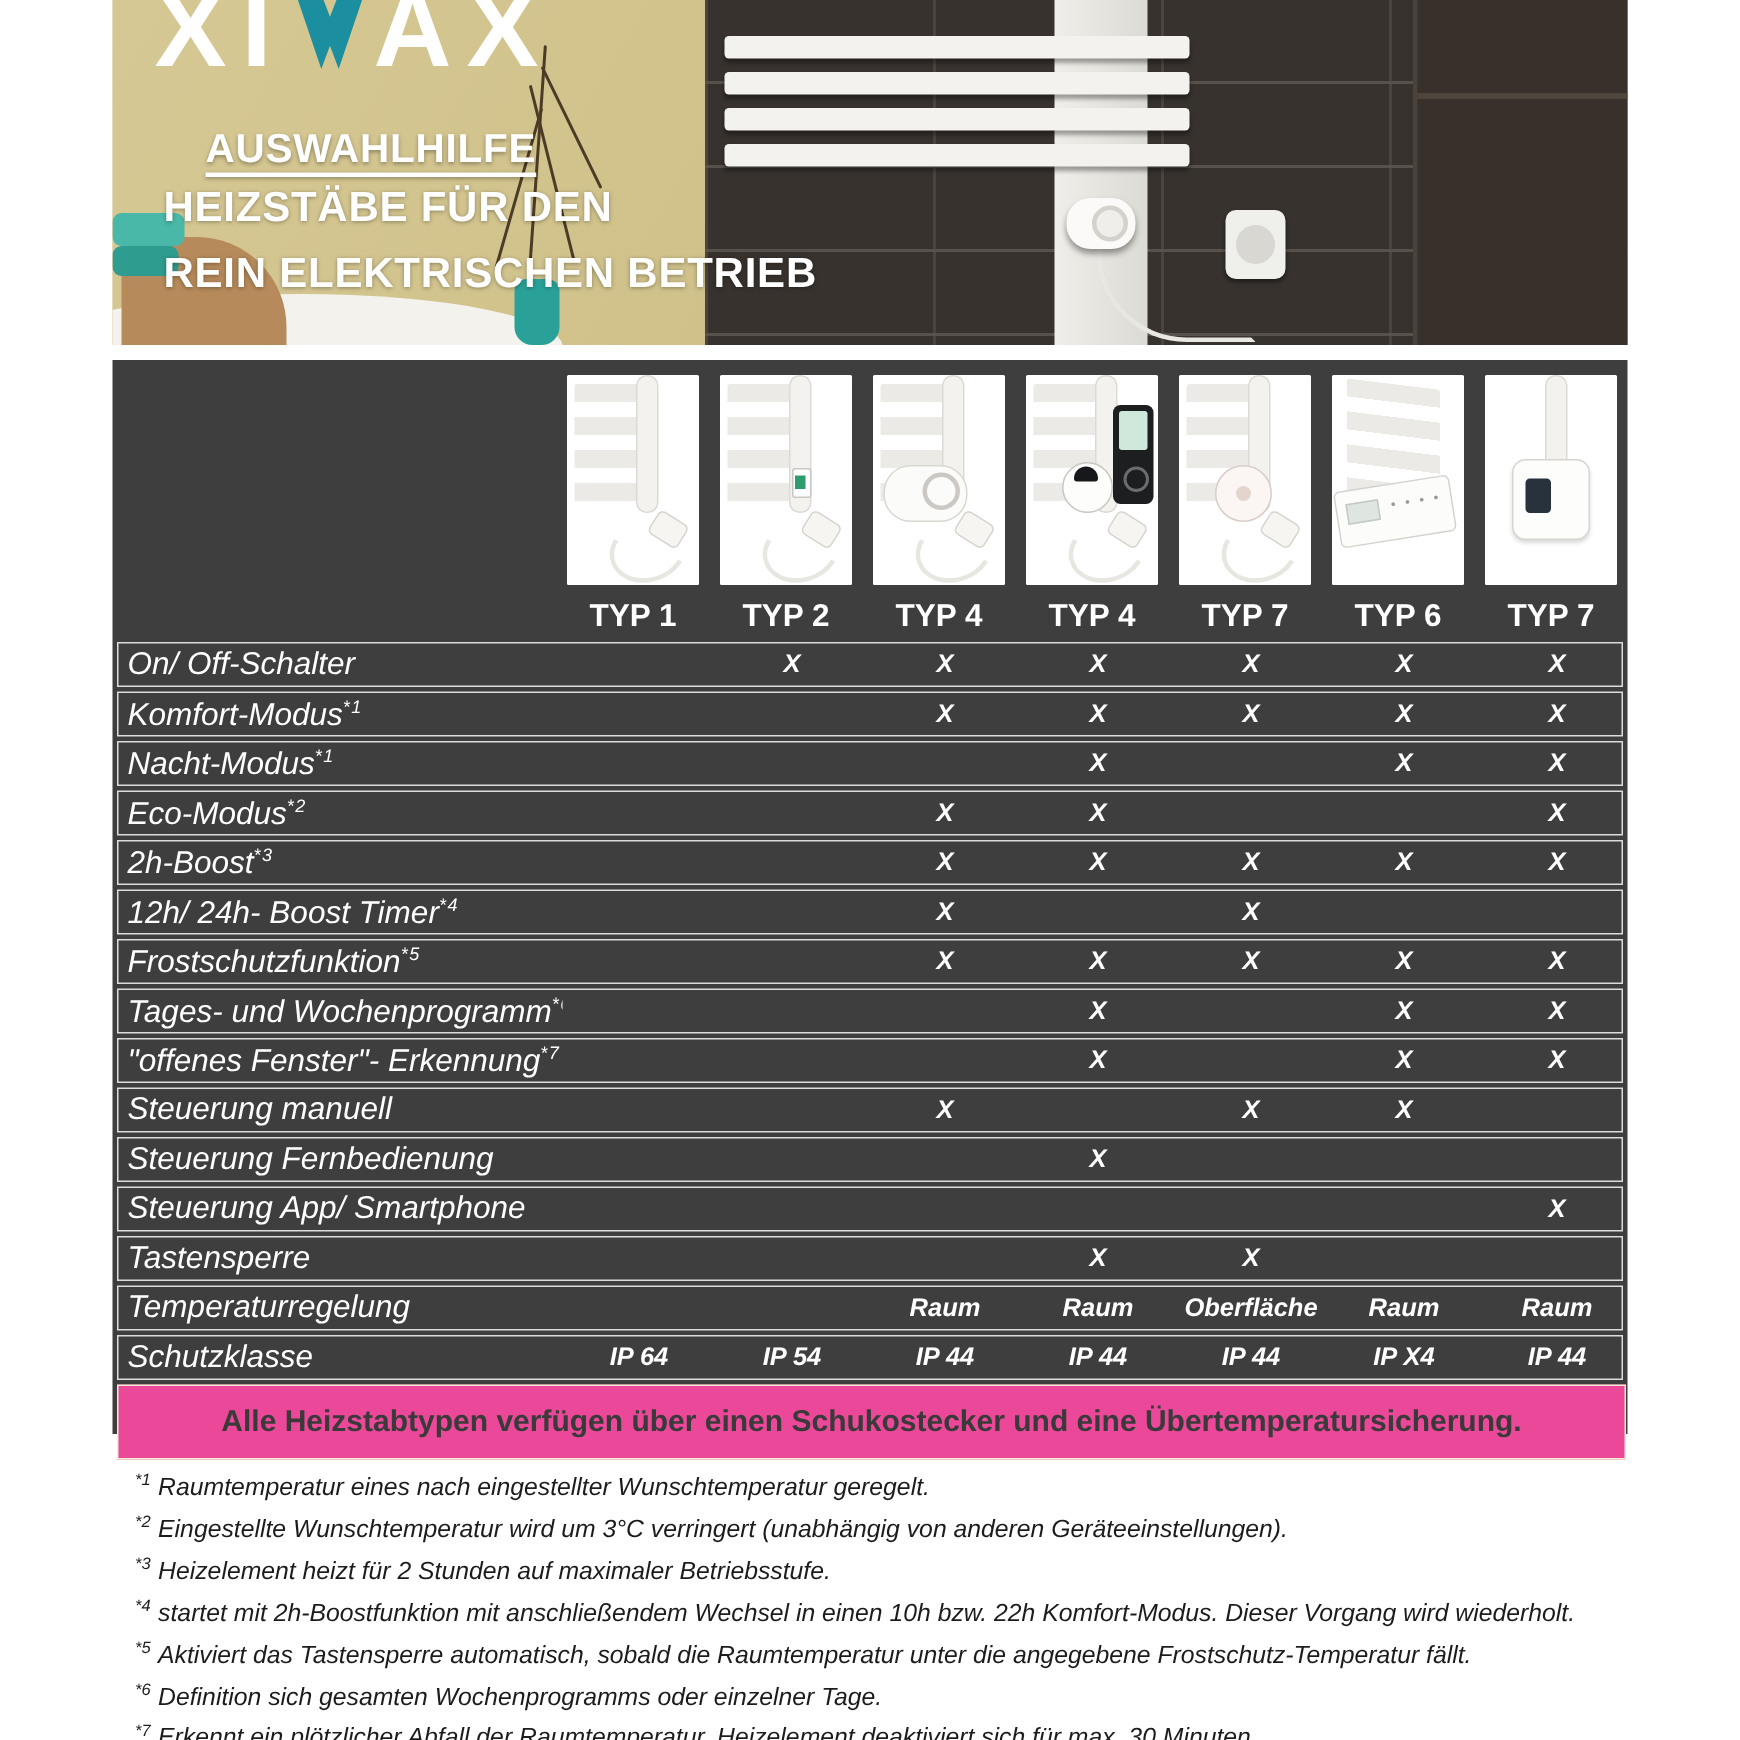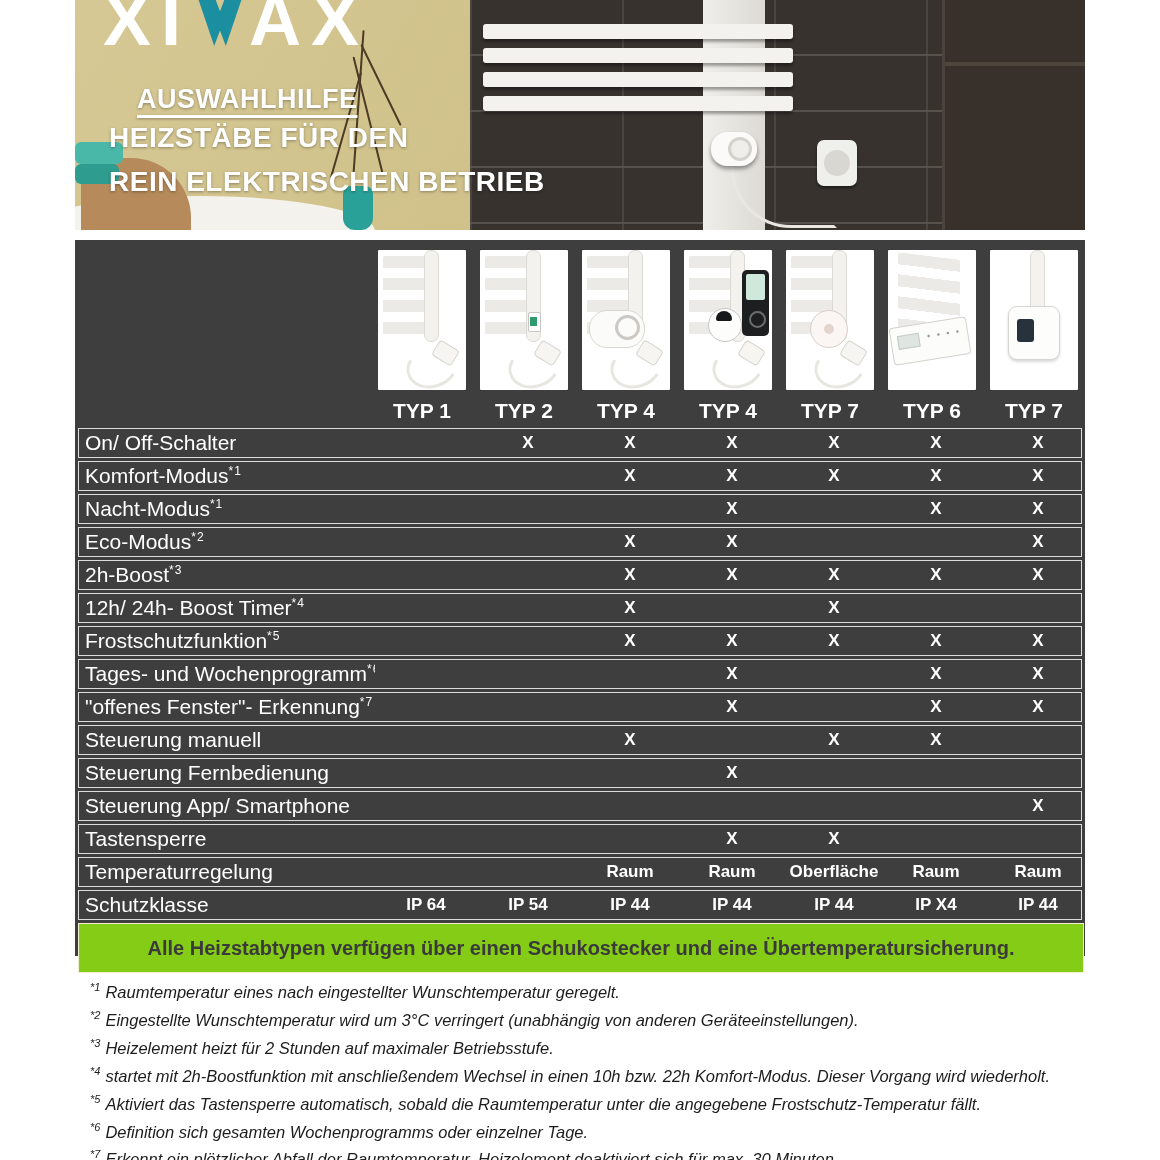--- a/index.html
+++ b/index.html
@@ -67,26 +67,26 @@
   .t6 .ppanel:before{content:"";position:absolute;left:6px;top:8px;width:20px;height:12px;background:#dfe5e1;border:1px solid #c5c9c6;}
   .t6 .ppanel:after{content:"• • • •";position:absolute;right:6px;top:8px;font-size:9px;color:#9a9893;letter-spacing:2px;}
   .t7 .tube{left:40px;height:70px;}
   .t7 .box7{position:absolute;left:18px;top:56px;width:50px;height:52px;background:#fdfdfc;border:1px solid #d7d5d0;border-radius:9px;box-shadow:0 2px 3px rgba(0,0,0,.15);}
   .t7 .box7:after{content:"";position:absolute;left:8px;top:12px;width:17px;height:23px;background:#27323c;border-radius:3px;}
 
   .typ-row{margin-top:4px;height:34px;align-items:center;}
   .typ-label{color:#fff;font-weight:bold;font-size:21px;text-align:center;}
 
   .rows{padding:0 0;}
-  .feature-row{margin:0 3px 3px 3px;height:28px;border:1px solid #dcdcdc;background:#3e3e3e;align-items:center;box-sizing:content-box;}
+  .feature-row{margin:0 3px 3px 3px;height:28px;border:1px solid #dcdcdc;background:#3e3e3e;align-items:center;box-sizing:content-box;font-style:italic;}
   .row-label{color:#fff;font-size:21px;padding-left:6px;white-space:nowrap;overflow:hidden;}
   .row-label sup{font-size:12px;vertical-align:super;letter-spacing:1px;}
   .cellv{color:#fff;font-weight:bold;font-size:17px;text-align:center;white-space:nowrap;}
 
-  .note{margin:1px 1px 0 3px;height:48px;background:#84cc16;border:1px solid #f2ecd0;display:flex;align-items:center;justify-content:center;
+  .note{margin:1px 1px 0 3px;height:48px;background:#ec4899;border:1px solid #f2ecd0;display:flex;align-items:center;justify-content:center;
         color:#3a3a3a;font-weight:bold;font-size:20px;box-shadow:0 2px 0 #fff;}
 
   
   .footnotes{position:absolute;left:90px;top:976px;width:990px;color:#1c1c1c;}
   .fn{font-style:italic;font-size:16.5px;line-height:23.4px;white-space:nowrap;}
   .fn sup{font-size:11px;font-style:italic;margin-right:5px;}
 </style>
 </head>
 <body>
 

